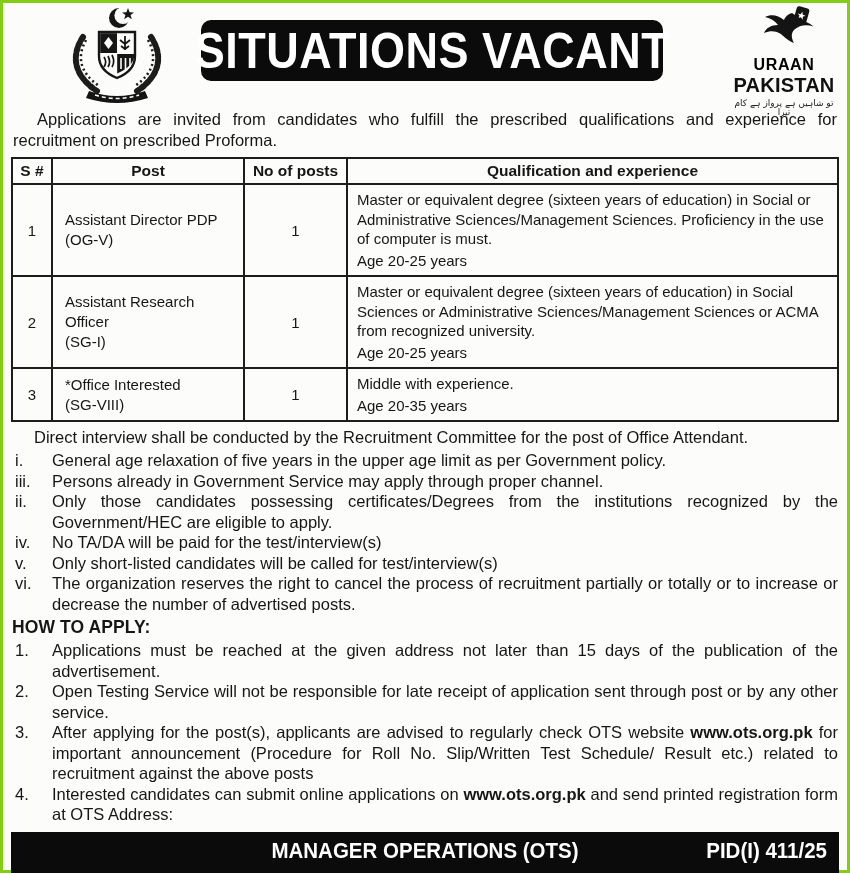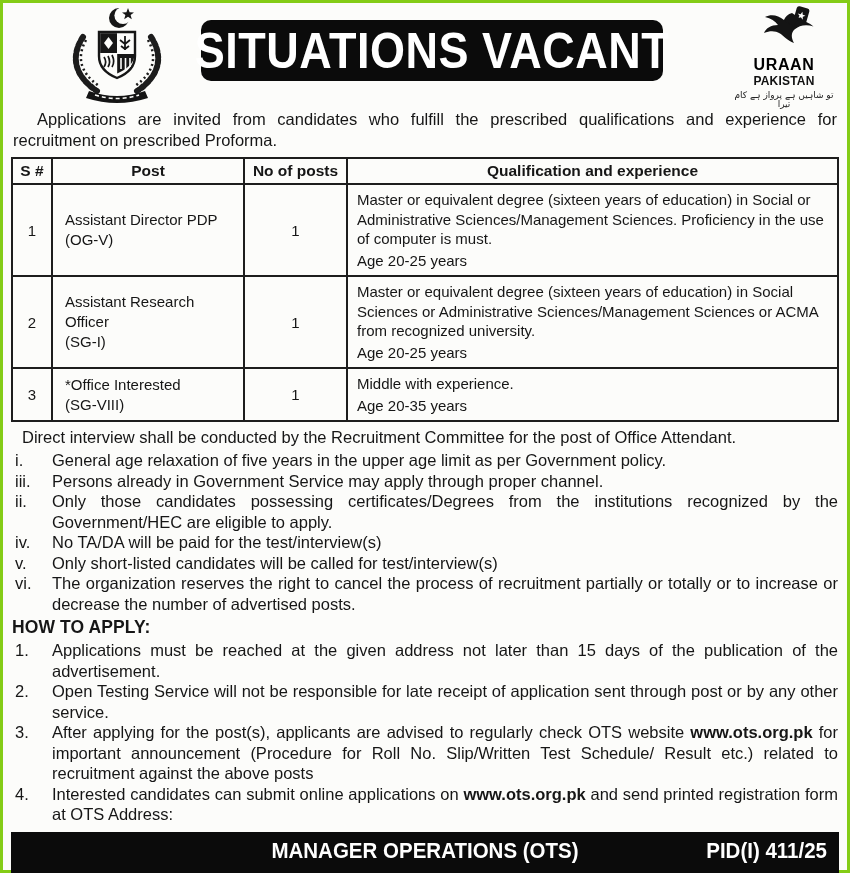--- a/index.html
+++ b/index.html
@@ -20,38 +20,38 @@
     position:absolute;left:190px;top:15px;width:462px;height:61px;
     background:#0b0b0b;border-radius:10px;
     display:flex;align-items:center;justify-content:center;
   }
   .banner-text{
     color:#ffffff;font-weight:bold;font-size:45px;letter-spacing:.5px;
     transform:scaleY(1.1);white-space:nowrap;
   }
   .uraan{position:absolute;right:2px;top:1px;width:106px;text-align:center;line-height:1;}
   .uraan .nm{font-weight:bold;font-size:16px;letter-spacing:.6px;color:#000000;}
-  .uraan .nm2{font-weight:bold;font-size:12px;letter-spacing:.2px;color:#111;margin-top:2px;}
+  .uraan .nm2{font-weight:bold;font-size:20px;letter-spacing:.2px;color:#111;margin-top:2px;}
   .urdu{font-size:9px;margin-top:4px;color:#222;font-family:"DejaVu Sans",sans-serif;direction:rtl;}
   
   .intro{
     margin:7px 2px 6px 2px;font-size:16.5px;line-height:21px;
     text-align:justify;text-indent:24px;
   }
   
   table.posts{width:100%;border-collapse:collapse;table-layout:fixed;}
   table.posts th,table.posts td{border:2px solid #1d1d1d;}
   table.posts th{font-size:15.5px;padding:3px 2px;font-weight:bold;}
   td.sn{text-align:center;font-size:15px;}
   td.post{font-size:15px;padding:3px 6px 3px 12px;line-height:20px;vertical-align:middle;}
   td.cnt{text-align:center;font-size:15px;}
   td.qual{font-size:15px;line-height:19.5px;padding:5px 5px 5px 9px;vertical-align:top;}
   td.qual .age{margin-top:2px;}
   
-  .para{margin:6px 2px 3px 11px;font-size:16.5px;}
+  .para{margin:6px 2px 3px 23px;font-size:16.5px;}
   h3.sect{margin:3px 0 2px 1px;font-size:17.5px;letter-spacing:.1px;}
   .li{display:flex;margin:0 1px;font-size:16.5px;line-height:20.5px;}
   .li .m{flex:0 0 40px;width:40px;padding-left:3px;box-sizing:border-box;}
   .li .t{flex:1;text-align:justify;}
   .li .t b{font-weight:bold;}
   
   footer.blk{
     margin-top:7px;background:#0b0b0b;color:#fff;
     padding:6px 12px 10px 12px;font-weight:bold;
   }

